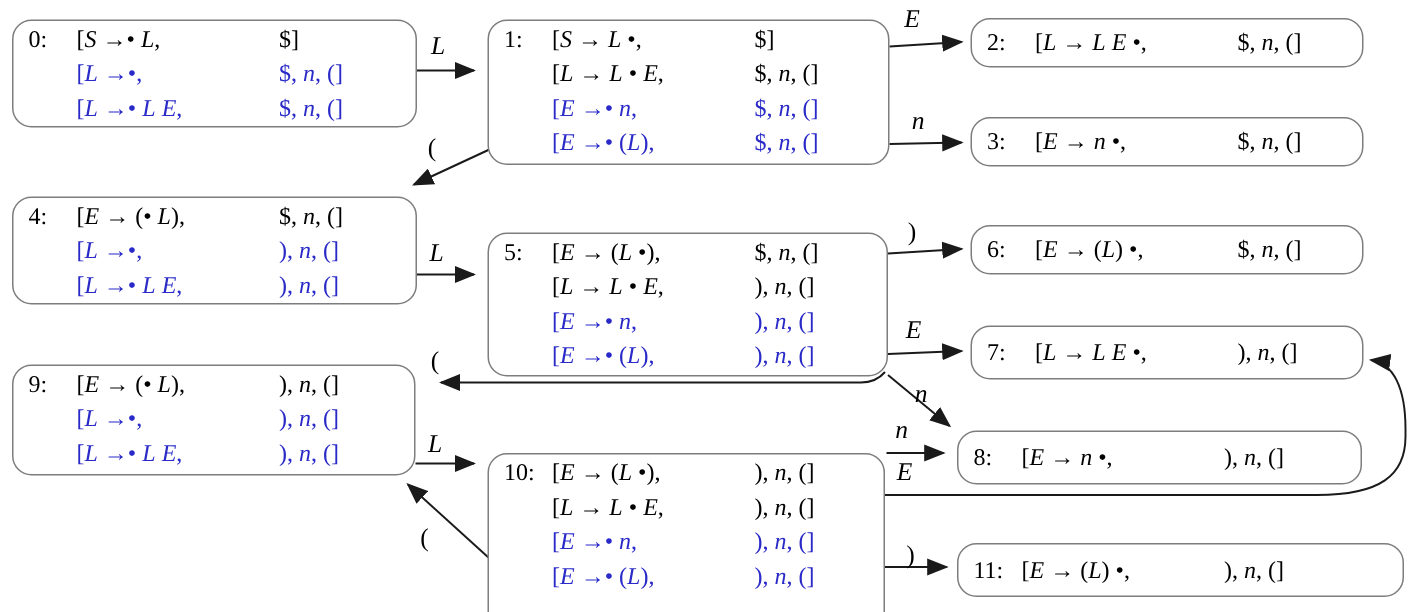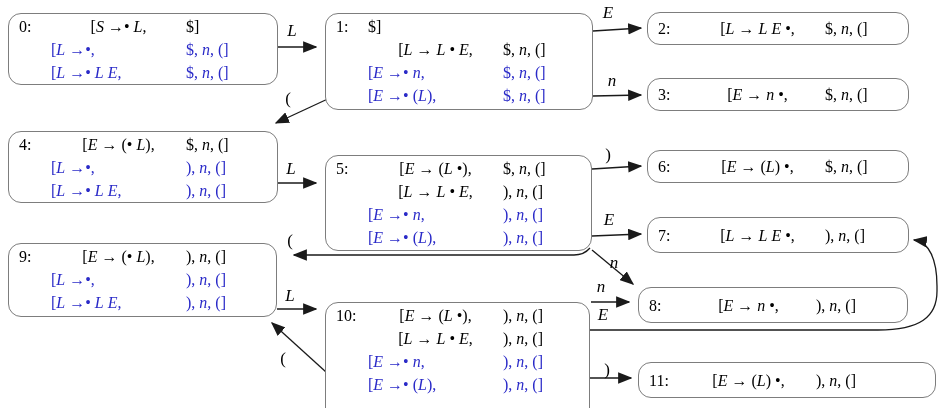--- a/index.html
+++ b/index.html
@@ -15,21 +15,21 @@
   .elabel.it{font-style:italic;}
   .state{
     position:absolute;background:#fff;border:1.5px solid #7d7d7d;
     border-radius:13px;box-sizing:border-box;padding:1px 4px 0 10px;
   }
   .state.single{display:flex;align-items:center;padding-top:0;}
   .irow{display:flex;line-height:23px;font-size:16px;white-space:nowrap;}
   .slabel{width:32px;flex:none;color:#000;}
   .sitem{width:135px;flex:none;}
   .sla{flex:none;}
-  .kernel{color:#000000;text-align:center;}
+  .kernel{color:#000000;}
   .closure{color:#2a2ac8;}
   i{font-style:italic;}
 </style>
 </head>
 <body>
 
 <div id="canvas">
     <svg id="edge-layer" width="950" height="408" viewBox="0 0 950 408">
       <defs>
         <marker id="arw" viewBox="0 0 10 8" refX="9" refY="4" markerWidth="11" markerHeight="9" orient="auto-start-reverse">
@@ -78,20 +78,21 @@
       </div>
       <div class="irow">
         <span class="slabel"></span>
         <span class="sitem closure">[<i>L</i> →• <i>L</i> <i>E</i>,</span>
         <span class="sla closure">$, <i>n</i>, (]</span>
       </div>
     </div>
     <div class="state" style="left:325px;top:13px;width:268px;height:97px">
       <div class="irow">
         <span class="slabel">1:</span>
+        <span class="sitem kernel">[<i>S</i> → <i>L</i> •,</span>
         <span class="sla kernel">$]</span>
       </div>
       <div class="irow">
         <span class="slabel"></span>
         <span class="sitem kernel">[<i>L</i> → <i>L</i> • <i>E</i>,</span>
         <span class="sla kernel">$, <i>n</i>, (]</span>
       </div>
       <div class="irow">
         <span class="slabel"></span>
         <span class="sitem closure">[<i>E</i> →• <i>n</i>,</span>

